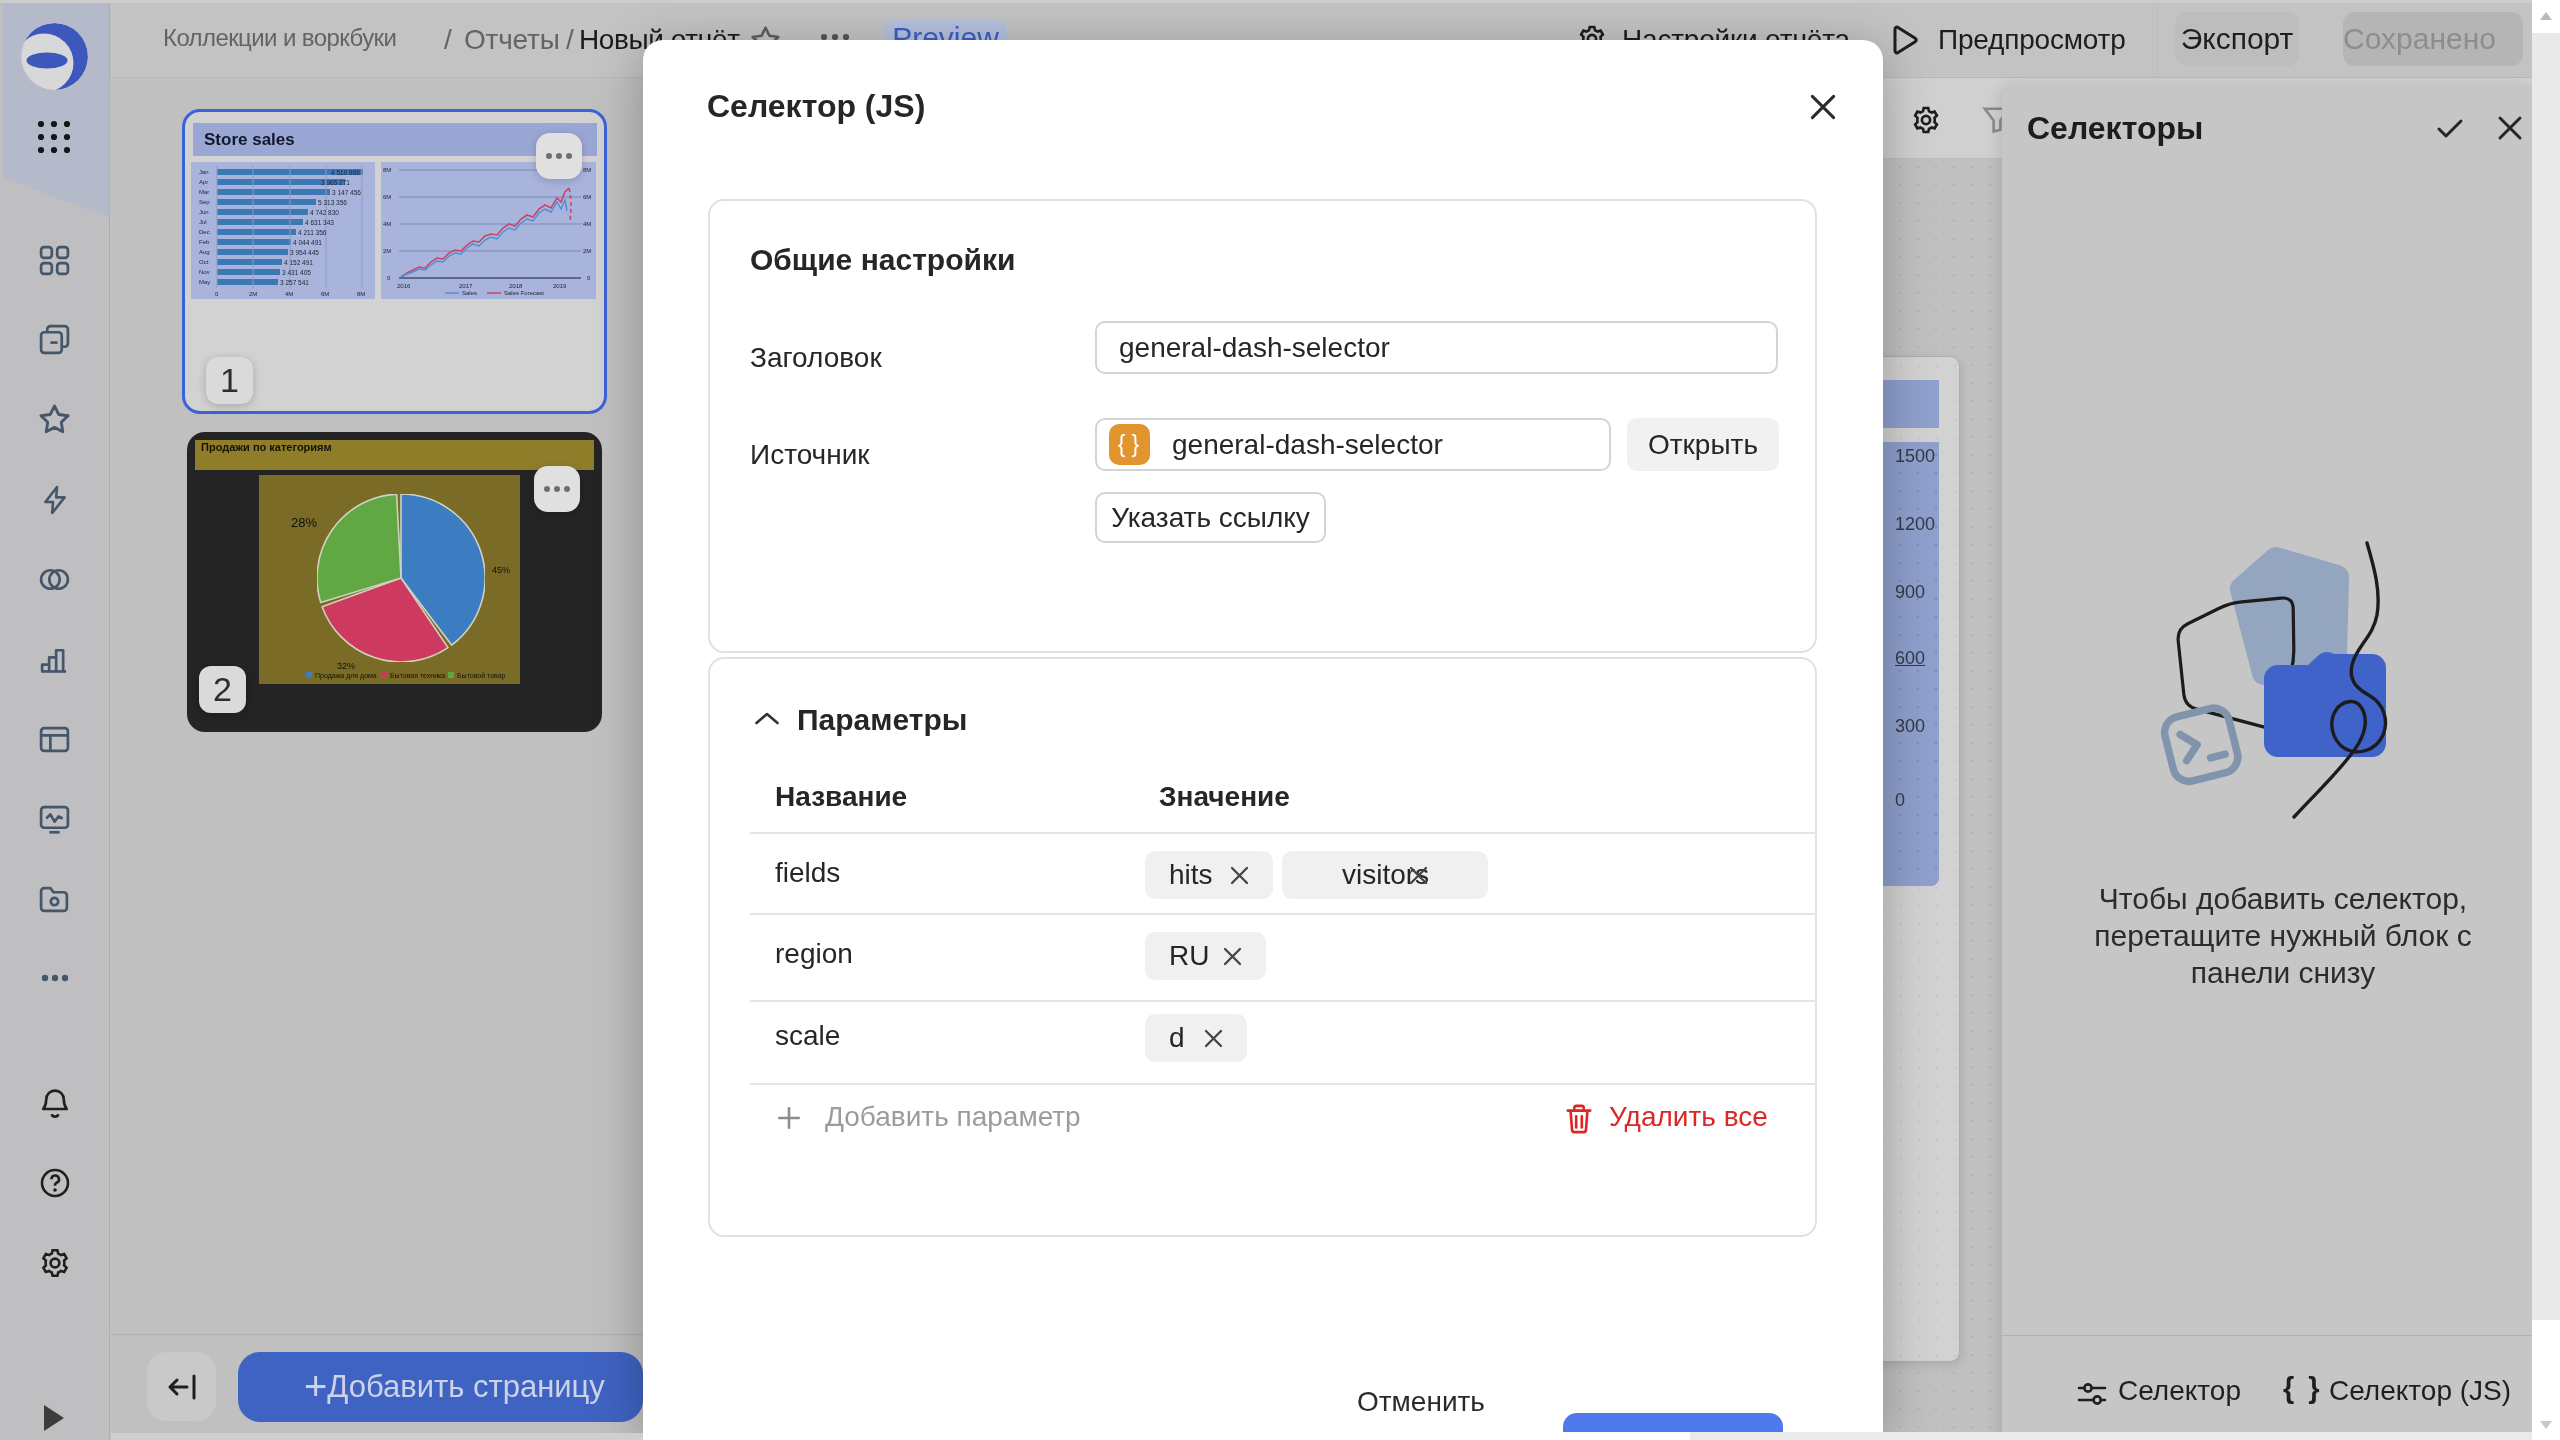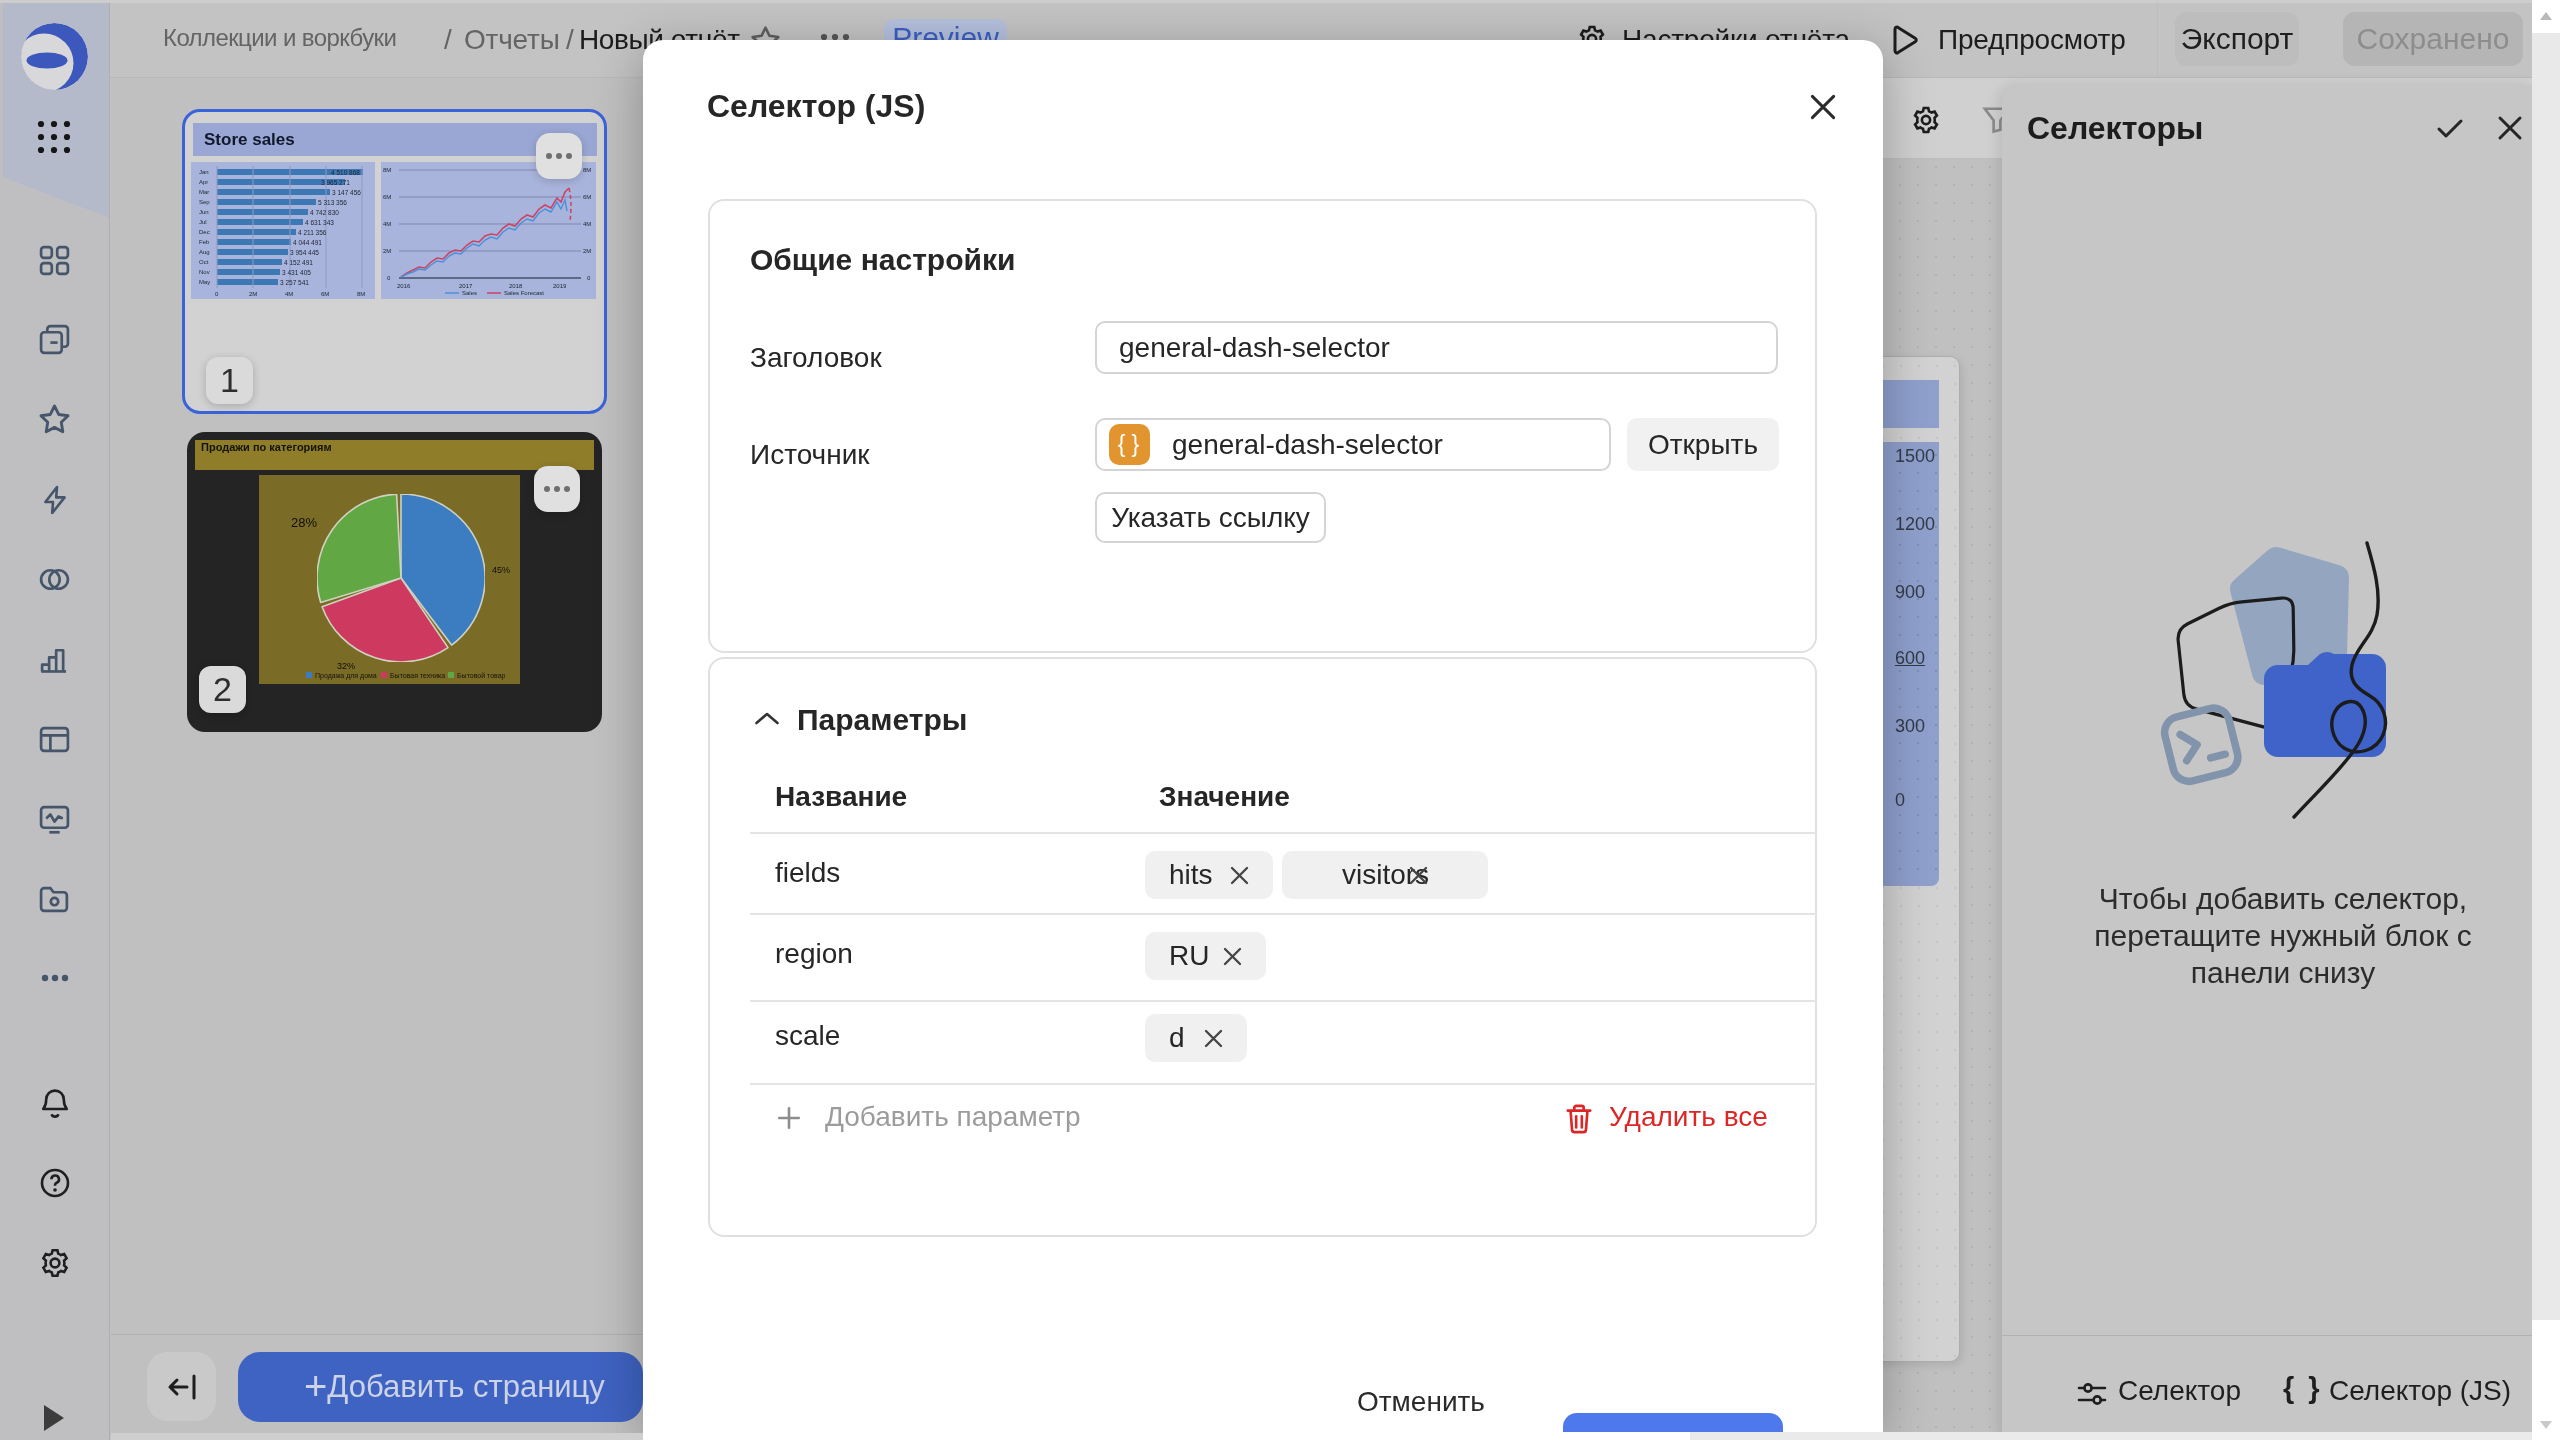--- a/index.html
+++ b/index.html
@@ -213,21 +213,21 @@
     <circle cx="8" cy="8" r="2.2"></circle>
     <path d="M6.8 1.6 L9.2 1.6 L9.6 3.3 A5 5 0 0 1 10.9 4.05 L12.6 3.55 L13.8 5.6 L12.55 6.85 A5 5 0 0 1 12.55 9.15 L13.8 10.4 L12.6 12.45 L10.9 11.95 A5 5 0 0 1 9.6 12.7 L9.2 14.4 L6.8 14.4 L6.4 12.7 A5 5 0 0 1 5.1 11.95 L3.4 12.45 L2.2 10.4 L3.45 9.15 A5 5 0 0 1 3.45 6.85 L2.2 5.6 L3.4 3.55 L5.1 4.05 A5 5 0 0 1 6.4 3.3 Z"></path>
   </svg>
   <div class="abs" style="left:1622px;top:24px;color:#1d1d1d;font-size:28px;letter-spacing:-0.2px;">Настройки отчёта</div>
   <svg class="abs" style="left:1890px;top:24px" width="30" height="32" viewBox="0 0 15 16" fill="none" stroke="#1d1d1d" stroke-width="1.5" stroke-linejoin="round">
     <path d="M2.5 2.6 C2.5 1.8 3.3 1.3 4 1.7 L12.6 7.1 C13.3 7.5 13.3 8.5 12.6 8.9 L4 14.3 C3.3 14.7 2.5 14.2 2.5 13.4 Z"></path>
   </svg>
   <div class="abs" style="left:1938px;top:24px;color:#1d1d1d;font-size:28px;letter-spacing:-0.2px;">Предпросмотр</div>
   <div class="abs" style="left:2157px;top:0px;width:1px;height:78px;background:#bdbdbd;"></div>
   <div class="abs" style="left:2175px;top:12px;width:124px;height:54px;background:#bdbdbd;border-radius:12px;color:#1f1f1f;text-align:center;line-height:54px;">Экспорт</div>
-  <div class="abs" style="left:2343px;top:12px;width:180px;height:54px;background:#b5b5b5;border-radius:12px;color:#8d8d8d;text-align:center;line-height:54px;">Сохранено</div>
+  <div class="abs" style="left:2343px;top:12px;width:180px;height:54px;background:#b5b5b5;border-radius:12px;color:#8d8d8d;text-align:left;line-height:54px;">Сохранено</div>
 </div>
 
 <div class="abs" id="sidebar" style="left:0;top:0;width:110px;height:1440px;background:#bfbfc1;border-right:1px solid #aeaeae;box-sizing:border-box;">
 
   <svg class="abs" style="left:0;top:0" width="109" height="222" viewBox="0 0 109 222">
     <path d="M3,0 H109 V218 C82,206 62,201 44,193 C27,186 13,181 3,177 Q3,90 3,8 Q3,0 3,0 Z" fill="#b4bac9"></path>
   </svg>
 
   <svg class="abs" style="left:21px;top:23px" width="67" height="67" viewBox="0 0 67 67">
     <defs>

